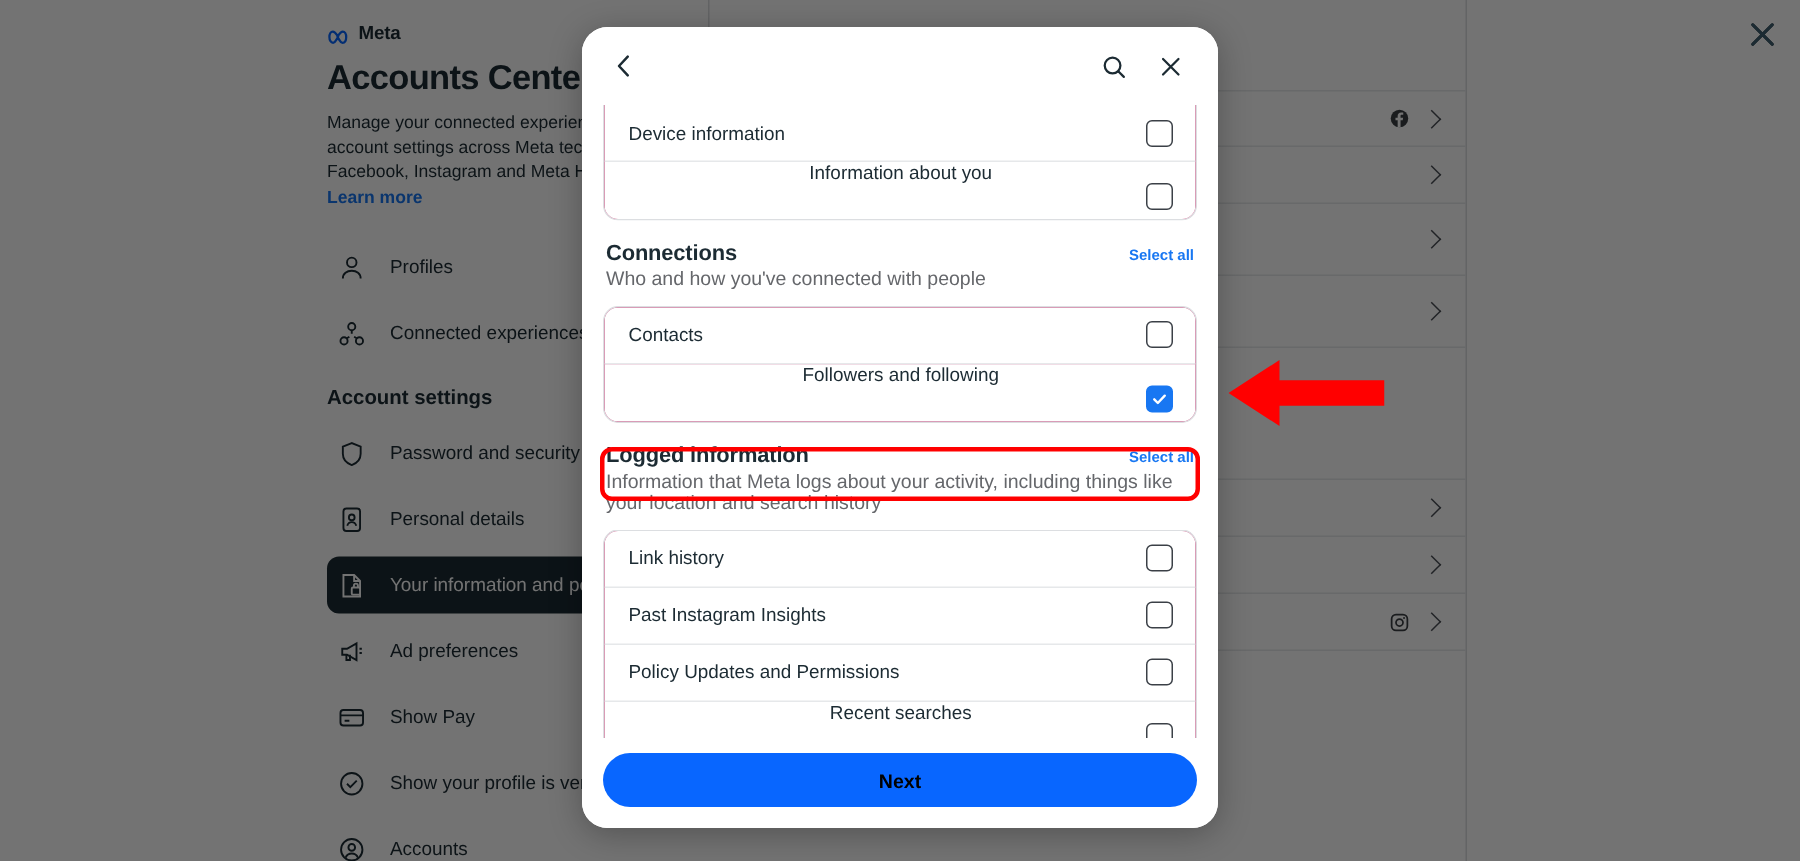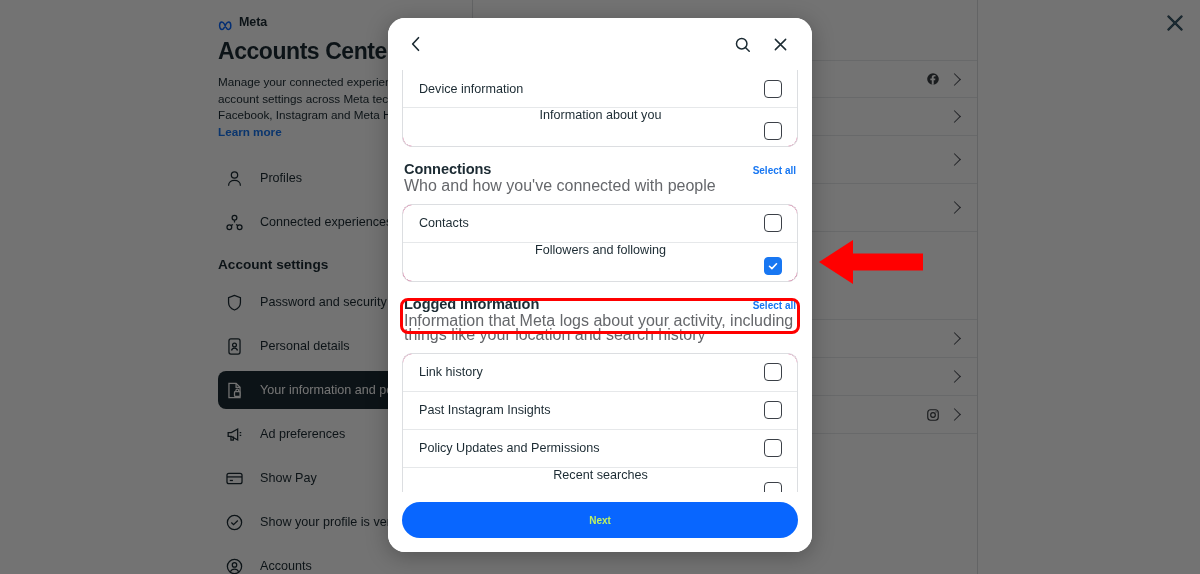--- a/index.html
+++ b/index.html
@@ -186,21 +186,21 @@
   .sec-title {
     font-size: 14.6px; font-weight: 700; color: #1c2b33;
     letter-spacing: -0.1px;
   }
   .sec-selall {
     margin-left: auto;
     font-size: 10px; color: #1877f2; font-weight: 600;
     cursor: pointer;
   }
   .sec-sub {
-    font-size: 16px; color: #65676b; line-height: 14.6px;
+    font-size: 13px; color: #65676b; line-height: 14.6px;
     padding: 2px 2px 10px 2px;
   }
 
   .highlight-box {
     position: absolute;
     left: 12px; top: 228px;
     width: 400px; height: 36px;
     border: 3px solid #ff0000;
     border-radius: 8px;
     pointer-events: none;
@@ -208,23 +208,23 @@
   }
 
   .modal-foot {
     flex: 0 0 60px;
     padding: 10px 14px 14px 14px;
     background: #ffffff;
   }
   .next-btn {
     width: 100%; height: 36px;
     background: #0866ff;
-    color: #bef264;
+    color: #000000;
     border: none; border-radius: 18px;
-    font-size: 10px; font-weight: 700;
+    font-size: 13px; font-weight: 700;
     font-family: "Liberation Sans", sans-serif;
     cursor: pointer;
   }
 
   
   .arrow {
     position: absolute;
     left: 819px; top: 240px;
     width: 104px; height: 44px;
     z-index: 9;

